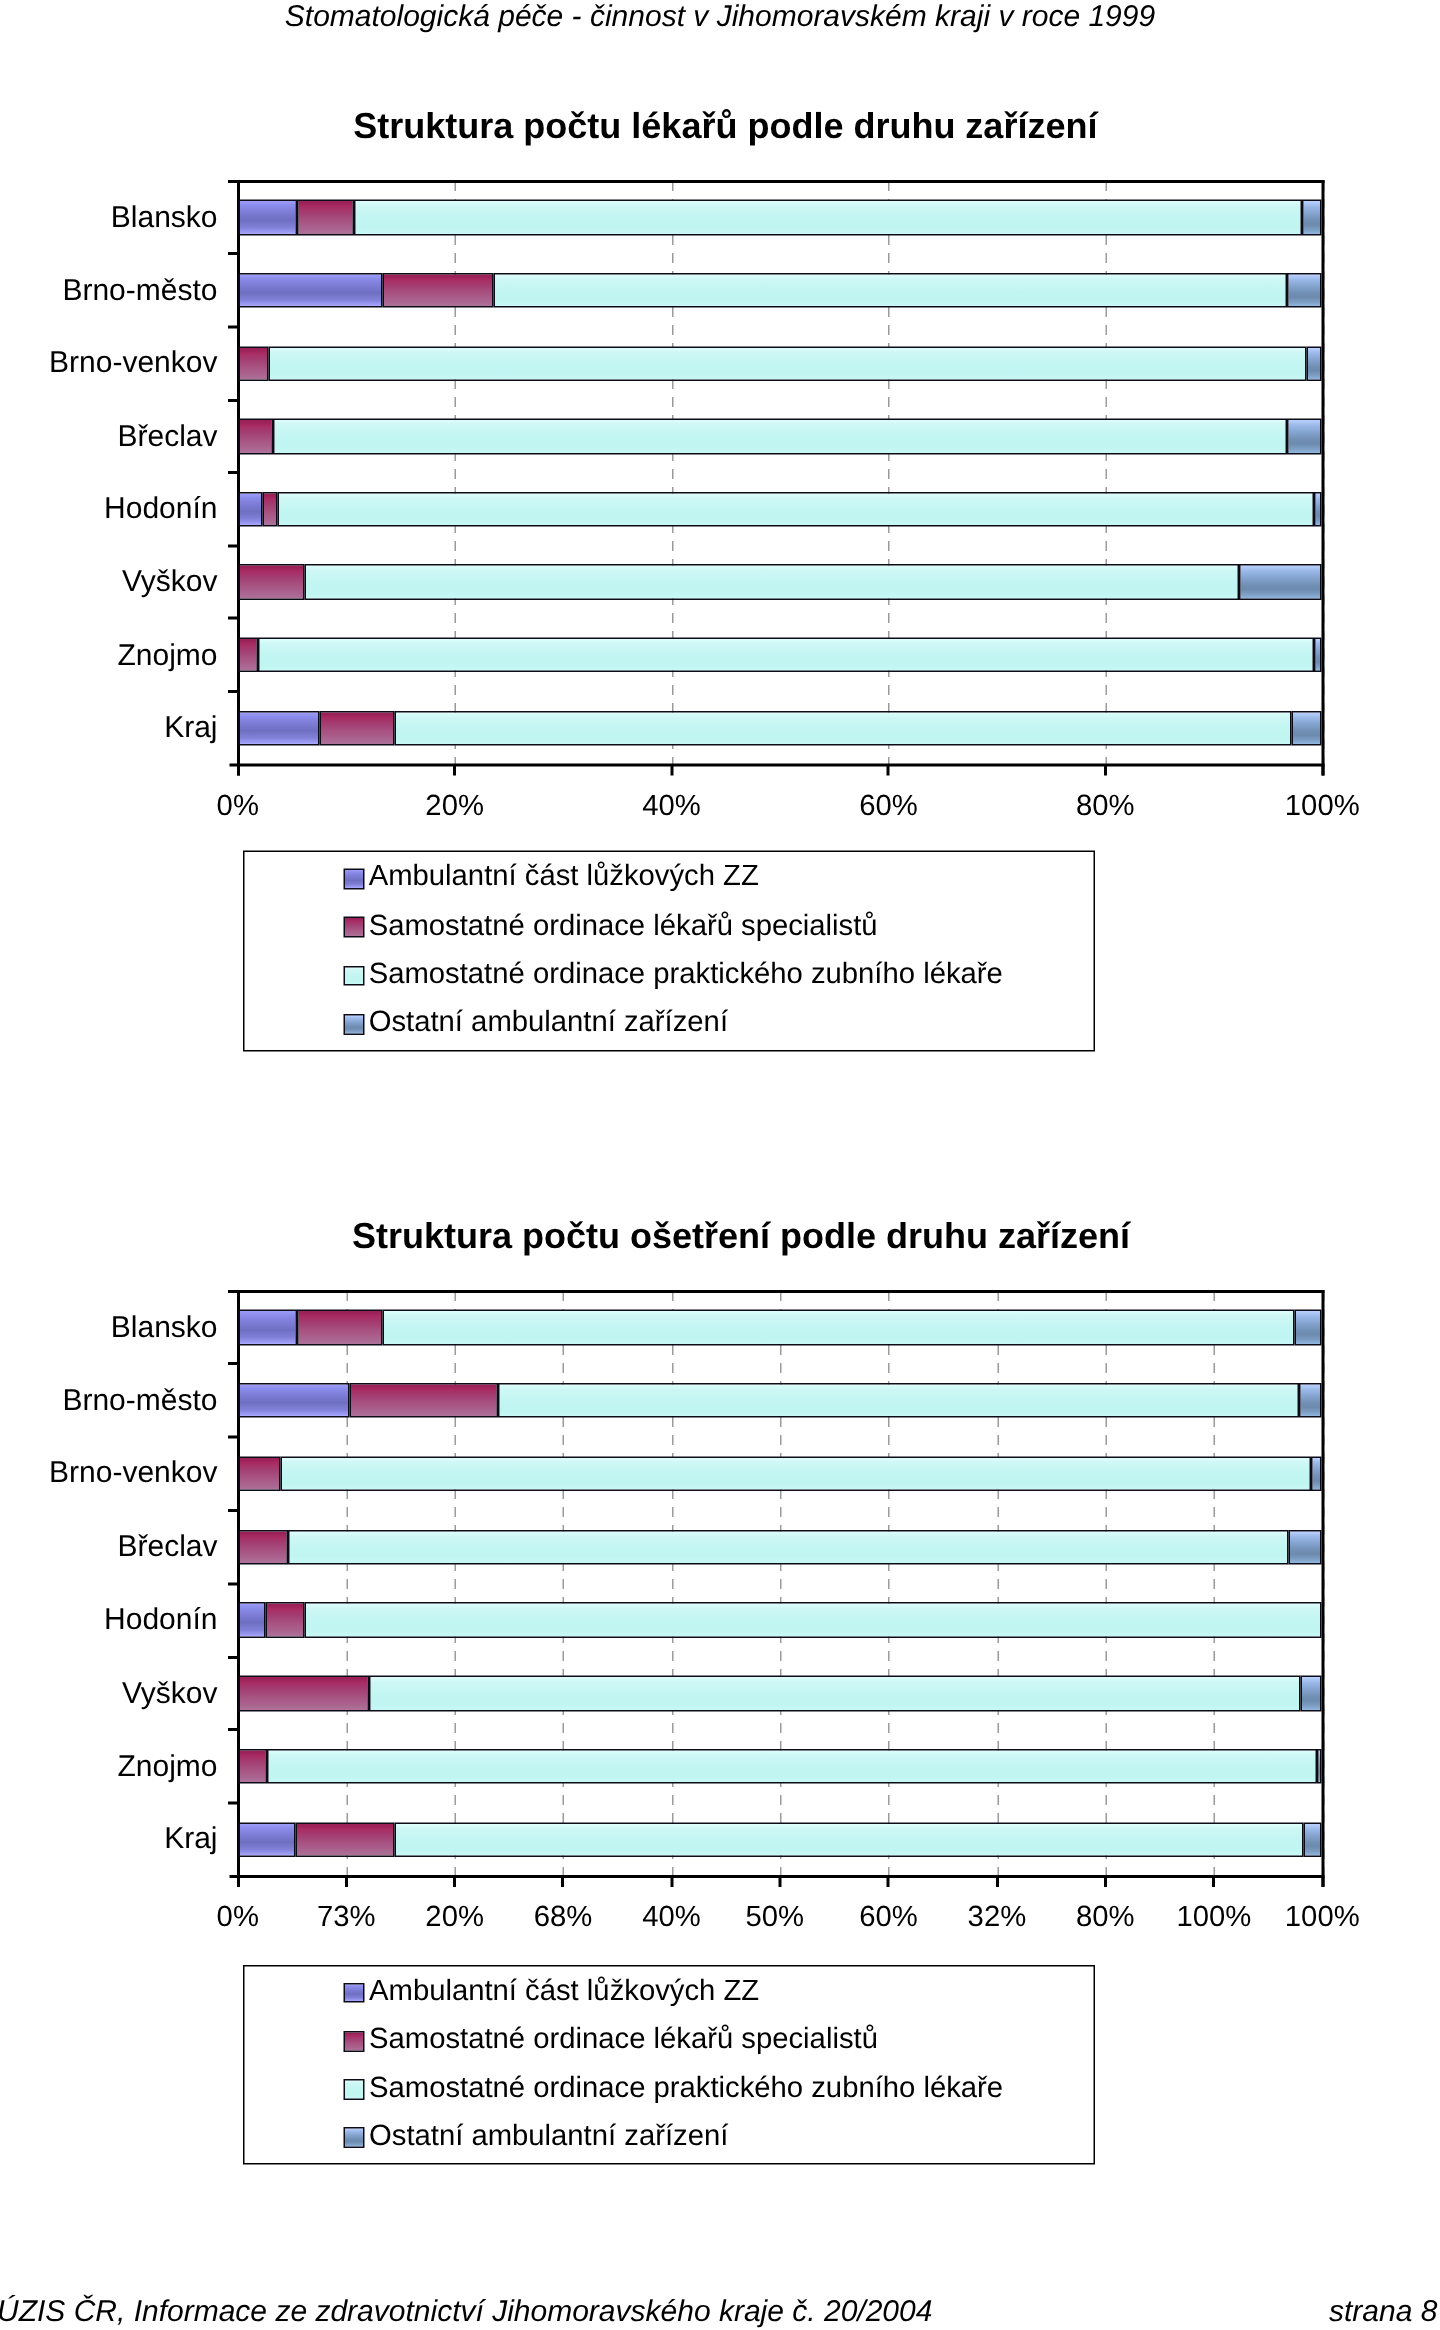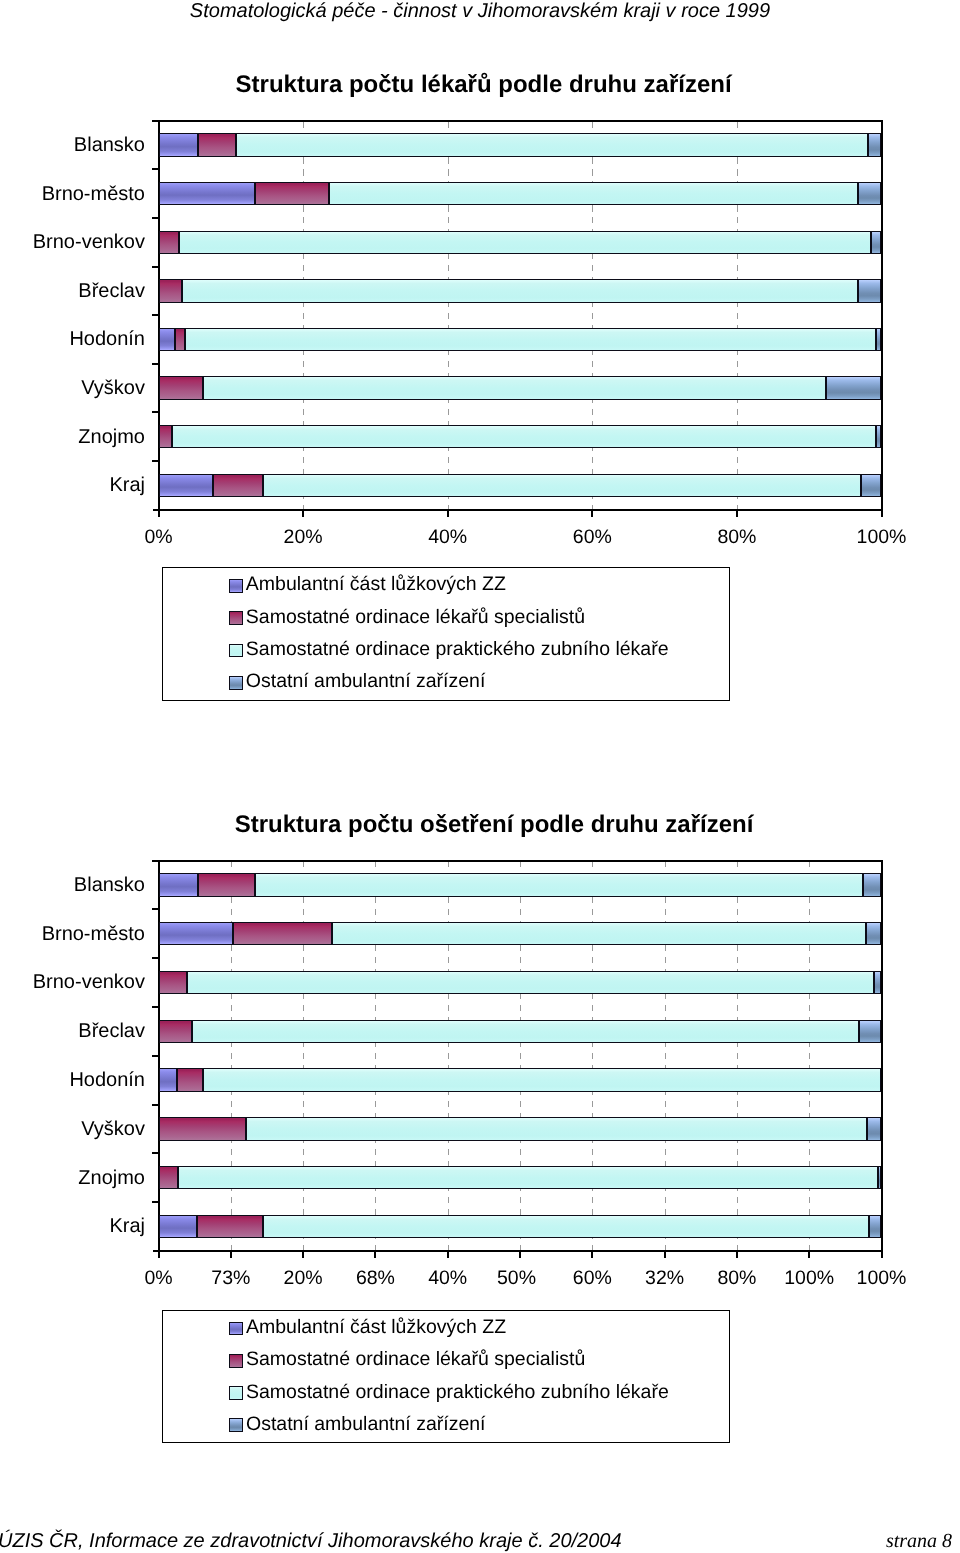--- a/index.html
+++ b/index.html
@@ -195,13 +195,13 @@
     <div class="legtext" style="left:246px;top:1317.9px;">Ambulantní část lůžkových ZZ</div>
     <div class="swatch s2" style="left:228.8px;top:1353.8px;"></div>
     <div class="legtext" style="left:246px;top:1350.2px;">Samostatné ordinace lékařů specialistů</div>
     <div class="swatch s3" style="left:228.8px;top:1386.1px;"></div>
     <div class="legtext" style="left:246px;top:1382.5px;">Samostatné ordinace praktického zubního lékaře</div>
     <div class="swatch s4" style="left:228.8px;top:1418.4px;"></div>
     <div class="legtext" style="left:246px;top:1414.8000000000002px;">Ostatní ambulantní zařízení</div>
   </div>
 
 <div class="footer" style="left:-2px;top:1530px;">ÚZIS ČR, Informace ze zdravotnictví Jihomoravského kraje č. 20/2004</div>
-<div class="footer" style="left:886px;top:1530px;font-family:Liberation Serif, serif;">strana 8</div>
+<div class="footer" style="left:886px;top:1530px;">strana 8</div>
 
 </body></html>

